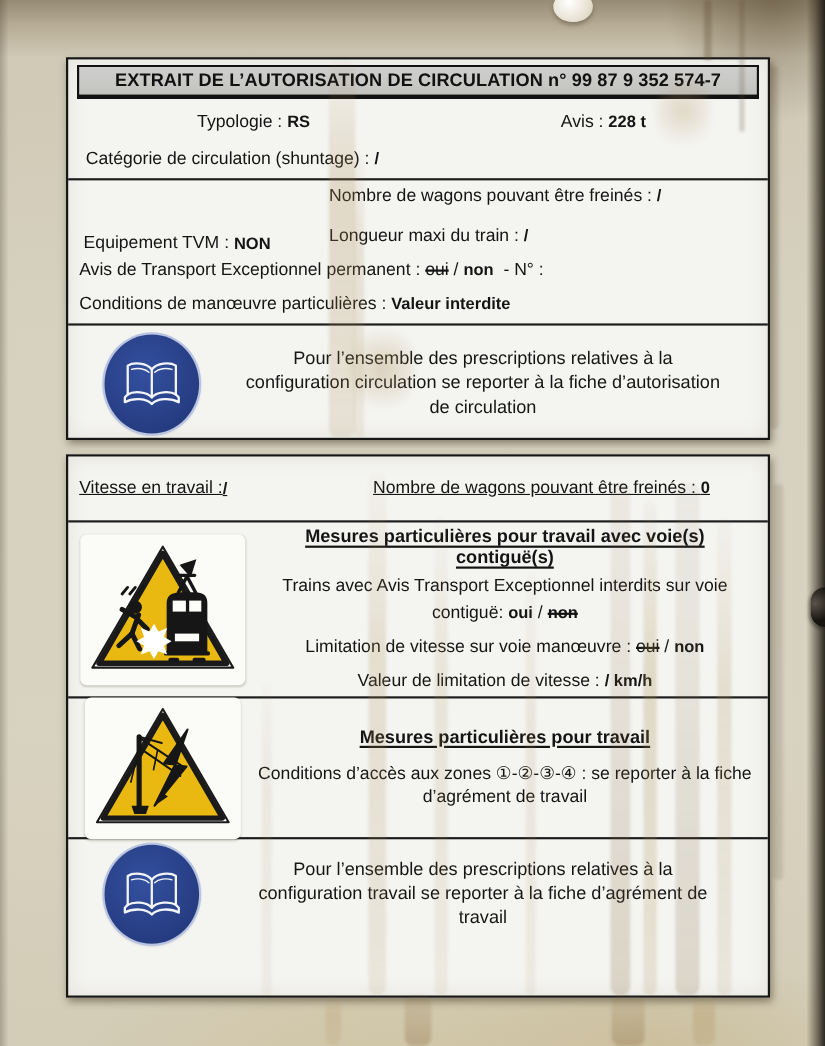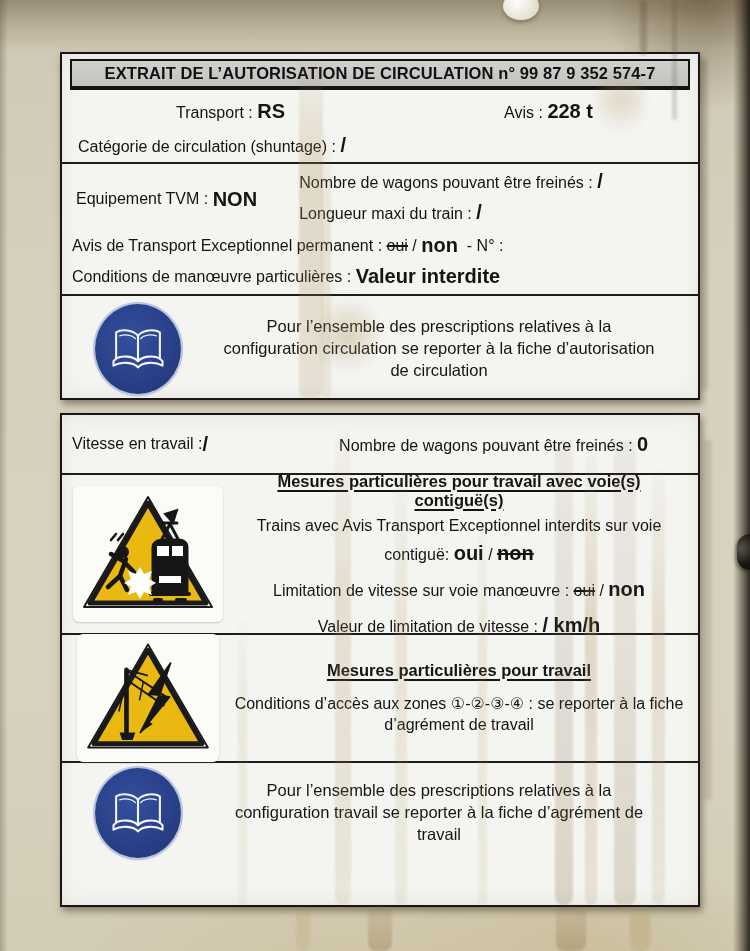--- a/index.html
+++ b/index.html
@@ -51,45 +51,45 @@
     font-weight:700;font-size:16.5px;letter-spacing:.1px;color:#111;}
   .patch{display:inline-block;padding:1px 7px 2px 7px;min-width:112px;text-align:center;
     background:linear-gradient(96deg,#c39b58 0%,#7c5a24 40%,#9a7736 70%,#c2a261 100%);
     color:rgba(66,45,12,.92);font-weight:700;font-size:15px;letter-spacing:1px;
     box-shadow:inset 0 0 3px rgba(40,24,4,.55);text-shadow:0 0 2px rgba(190,150,90,.9);
     transform:rotate(-.3deg);}
 
   .sec{box-sizing:border-box;color:#141414;}
   .div-b{border-bottom:2px solid #1d1d1d;}
   .lbl{font-size:16px;}
-  b,.bold{font-weight:700;font-size:20px;}
+  b,.bold{font-weight:700;font-size:15px;}
   s{text-decoration:line-through;text-decoration-thickness:2px;}
   .u-head{font-weight:700;font-size:16.5px;text-decoration:underline;text-decoration-thickness:2px;text-underline-offset:3px;}
 
   
   .p1s1{height:70px;display:grid;grid-template-columns:53% 47%;grid-template-rows:1fr 1fr;align-items:center;}
   .p1s1 .c{text-align:center;}
   .p1s1 .c.left-low{text-align:left;padding-left:16px;}
   .p1s2{height:132px;padding:4px 8px 0 8px;}
   .p1s2-top{display:flex;height:62px;}
-  .p1s2-left{width:36%;display:flex;align-items:center;padding-left:6px;}
+  .p1s2-left{width:36%;display:flex;align-items:flex-end;padding-left:6px;}
   .p1s2-right{flex:1;display:flex;flex-direction:column;justify-content:space-between;padding:2px 0 6px 0;}
   .fullline{height:31px;display:flex;align-items:center;padding-left:2px;white-space:pre;}
   .p1s3{height:106px;display:flex;align-items:center;}
 
   .icon-box{display:flex;align-items:center;justify-content:center;}
   .book-wrap{width:152px;}
   .book-circle{width:86px;height:90px;border-radius:50%;
     background:radial-gradient(circle at 42% 38%, #33509f, #253b80 75%);
     box-shadow:0 0 0 2px #b9c4e2, 0 1px 3px rgba(30,30,60,.4);
     display:flex;align-items:center;justify-content:center;}
   .note{flex:1;text-align:center;font-size:16.5px;line-height:1.32;padding:0 38px 0 4px;color:#151515;}
 
   
-  .p2s1{height:60px;display:flex;}
+  .p2s1{height:60px;display:flex;text-decoration:underline;}
   .p2s1-left{width:42%;display:flex;align-items:center;padding-left:10px;}
   .p2s1-right{flex:1;display:flex;flex-direction:column;justify-content:space-evenly;padding:3px 0;}
   .p2s2{height:160px;display:flex;align-items:center;}
   .p2s3{height:128px;display:flex;align-items:center;}
   .p2s4{height:100px;display:flex;align-items:center;}
   .tri-box{width:172px;display:flex;align-items:center;justify-content:center;}
   .p2s2 .content,.p2s3 .content{flex:1;display:flex;flex-direction:column;align-items:center;
     text-align:center;padding-right:14px;gap:7px;}
   .line{white-space:pre;}
   .wrapline{max-width:462px;font-size:16px;line-height:1.3;}
@@ -105,21 +105,21 @@
   <div class="wall"></div>
   <div class="wall-top"></div>
   <div class="wall-top-right"></div>
 
   <div class="plate plate1">
     <div class="plate-hdr">
       <span>EXTRAIT DE L’AUTORISATION DE CIRCULATION n° 99 87 9 352 574-7</span>
     </div>
 
     <div class="sec p1s1 div-b">
-      <div class="c"><span class="lbl">Transport :</span> <b>RS</b></div>
+      <div class="c"><span class="lbl">Typologie :</span> <b>RS</b></div>
       <div class="c"><span class="lbl">Avis :</span> <b>228 t</b></div>
       <div class="c left-low"><span class="lbl">Catégorie de circulation (shuntage) :</span> <b>/</b></div>
     </div>
 
     <div class="sec p1s2 div-b">
       <div class="p1s2-top">
         <div class="p1s2-left">
           <span class="lbl">Equipement TVM :</span>&nbsp;<b>NON</b>
         </div>
         <div class="p1s2-right">

